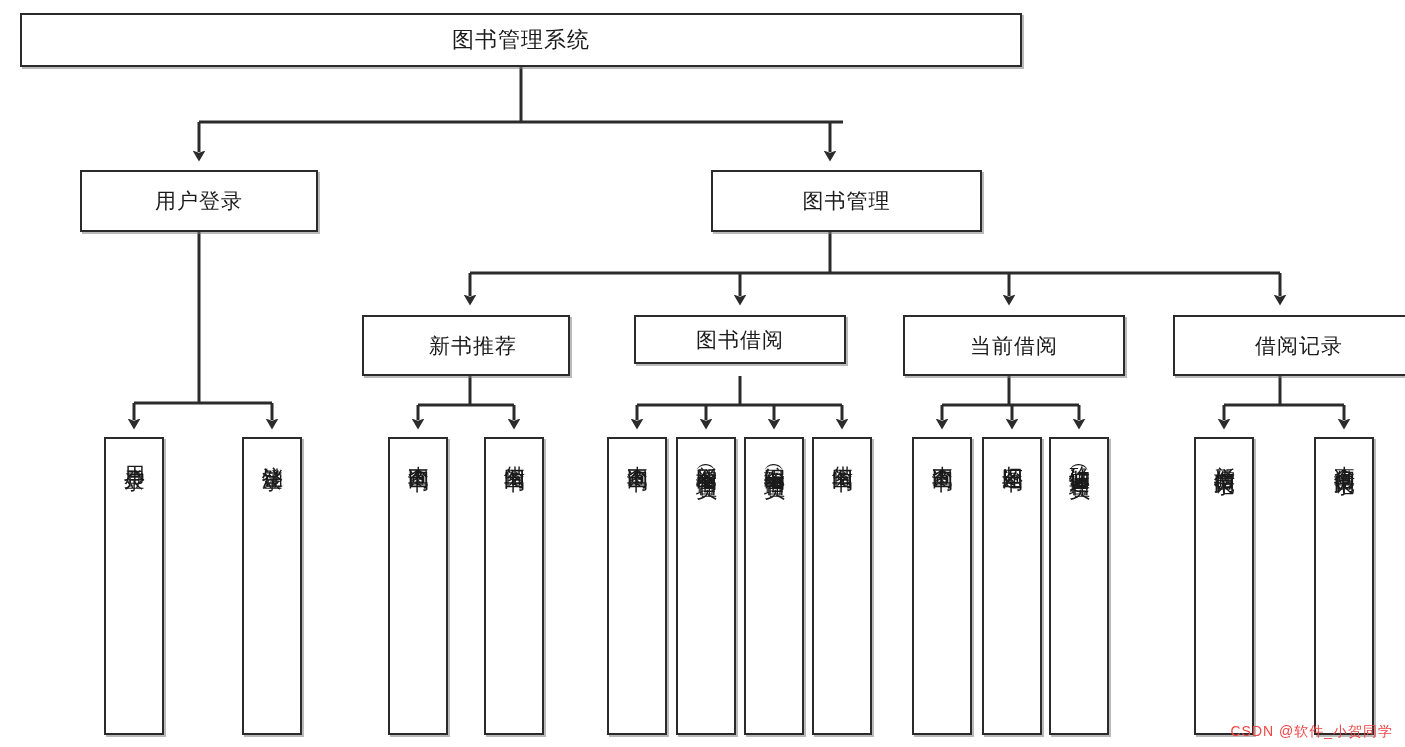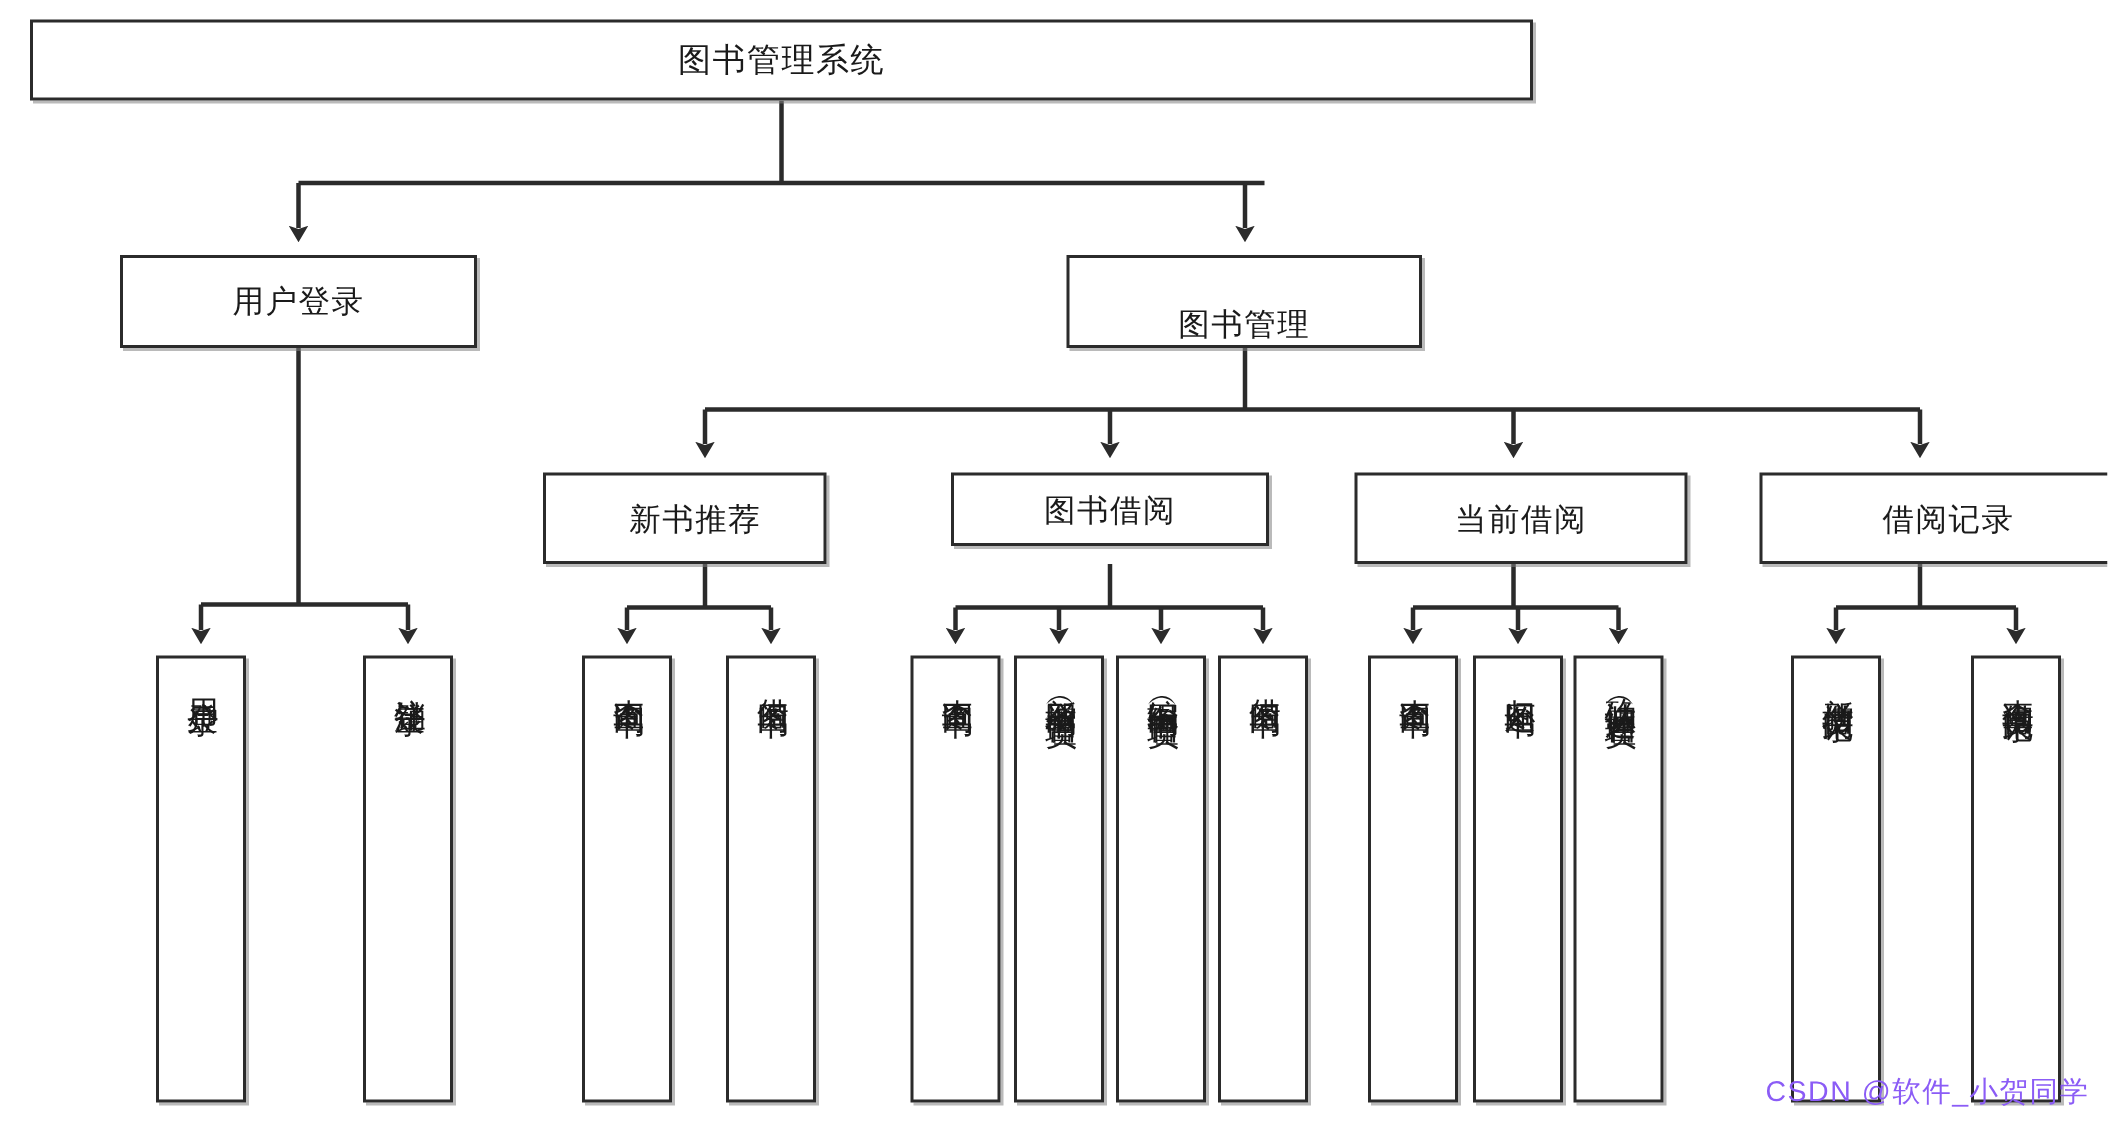--- a/index.html
+++ b/index.html
@@ -55,22 +55,22 @@
     font-size: 21px;
     line-height: 1.18;
     letter-spacing: 2px;
     white-space: nowrap;
     text-align: left;
   }
   .watermark {
     position: absolute;
     right: 12px;
     bottom: 6px;
-    font-size: 19px;
-    color: #8b5cf6;
+    font-size: 14px;
+    color: #ef4444;
     letter-spacing: 1px;
     z-index: 5;
     white-space: nowrap;
   }
 </style>
 </head>
 <body>
 
 <div id="canvas">
 
@@ -125,25 +125,25 @@
     </g>
   </svg>
 
   <div class="node node-h node-root" style="left: 20px; top: 13px; width: 1002px; height: 54px;">
     <span>图书管理系统</span>
   </div>
 
   <div class="node node-h" style="left: 80px; top: 170px; width: 238px; height: 62px;">
     <span>用户登录</span>
   </div>
-  <div class="node node-h" style="left: 711px; top: 170px; width: 237px; height: 62px; align-items: flex-end;">
+  <div class="node node-h" style="left: 711px; top: 170px; width: 271px; height: 62px;">
     <span>图书管理</span>
   </div>
 
-  <div class="node node-h" style="left: 362px; top: 315px; width: 189px; height: 61px; padding-left: 14px;">
+  <div class="node node-h" style="left: 362px; top: 315px; width: 208px; height: 61px; padding-left: 14px;">
     <span>新书推荐</span>
   </div>
   <div class="node node-h" style="left: 634px; top: 315px; width: 212px; height: 49px;">
     <span>图书借阅</span>
   </div>
   <div class="node node-h" style="left: 903px; top: 315px; width: 222px; height: 61px;">
     <span>当前借阅</span>
   </div>
   <div class="node node-h" style="left: 1173px; top: 315px; width: 252px; height: 61px;">
     <span>借阅记录</span>

